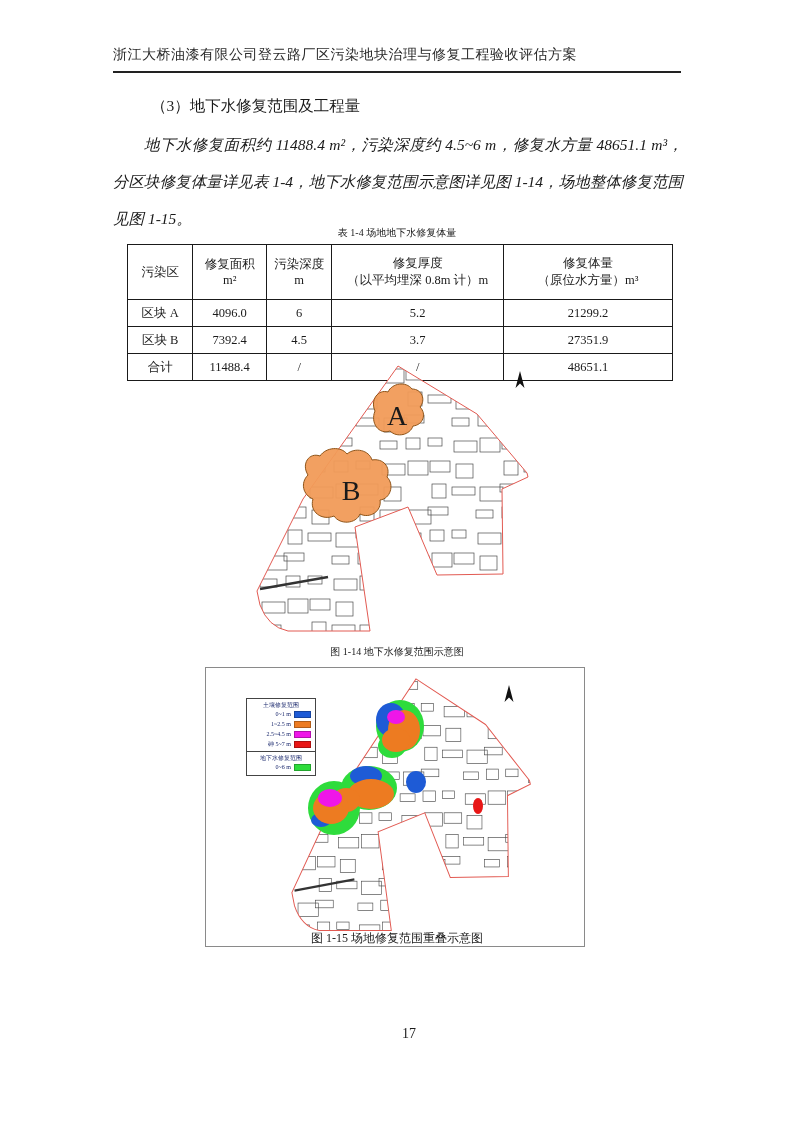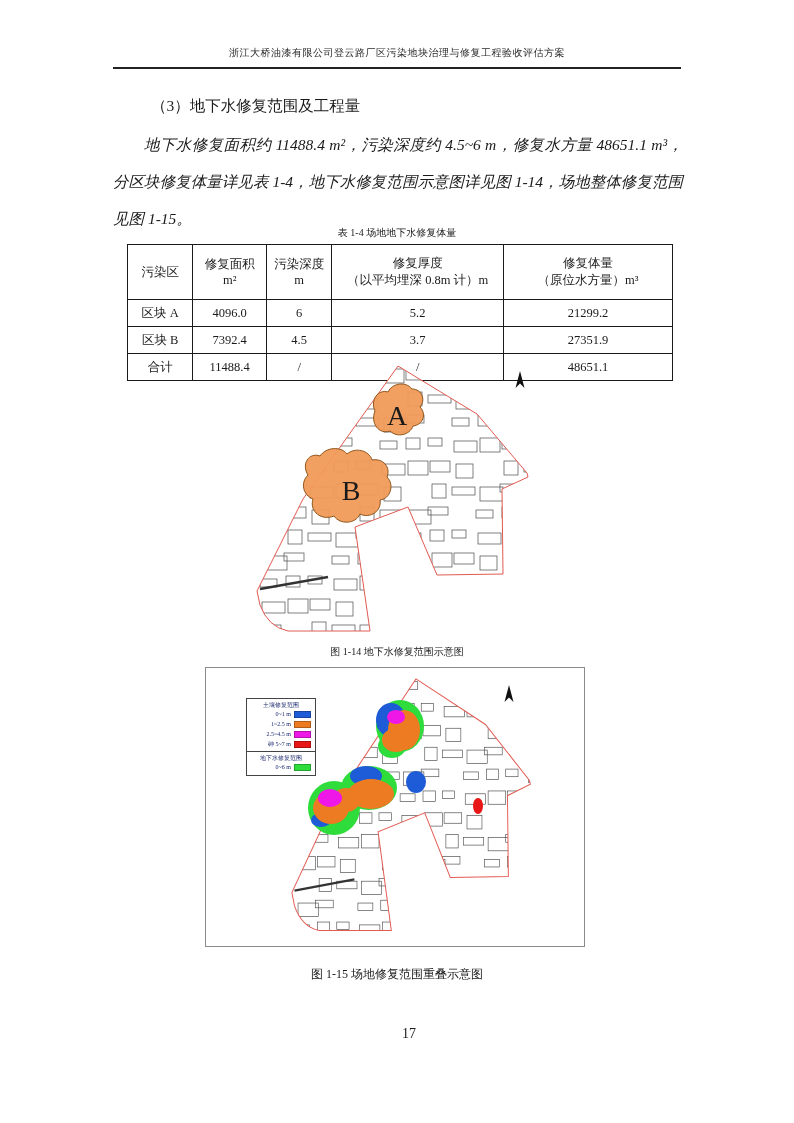--- a/index.html
+++ b/index.html
@@ -3,22 +3,22 @@
 <meta charset="utf-8">
 <style>
   html,body{margin:0;padding:0;background:#ffffff;}
   .page{
     position:relative;width:794px;height:1123px;background:#fff;
     font-family:"Liberation Serif","DejaVu Serif",serif;color:#1a1a1a;
     overflow:hidden;
   }
   .abs{position:absolute;}
   .doc-header{
-    left:113px;top:46px;width:568px;text-align:center;
-    font-size:10px;letter-spacing:.5px;color:#2a2a2a;
+    left:113px;top:46px;width:568px;
+    font-size:14px;letter-spacing:.5px;color:#2a2a2a;
     padding-bottom:7px;border-bottom:2px solid #222;
   }
   .section-heading{
     left:113px;top:96px;width:568px;font-size:15.5px;padding-left:38px;
   }
   .body-paragraph{
     left:113px;top:126px;width:570px;font-size:15.5px;line-height:37px;
     text-align:justify;text-indent:2em;font-style:italic;
   }
   .table-caption{left:113px;top:226px;width:568px;text-align:center;font-size:10px;}
@@ -26,21 +26,21 @@
     left:127px;top:244px;border-collapse:collapse;table-layout:fixed;
     width:546px;font-size:12.5px;position:absolute;
   }
   table.data th, table.data td{
     border:1px solid #1a1a1a;text-align:center;vertical-align:middle;
     font-weight:normal;padding:1px 2px;overflow:hidden;
   }
   table.data th{height:52px;}
   table.data td{height:24px;}
   .figure-caption{left:113px;top:645px;width:568px;text-align:center;font-size:10px;}
-  .figure-caption2{left:113px;top:966px;width:568px;text-align:center;font-size:12px;}
+  .figure-caption2{left:113px;top:930px;width:568px;text-align:center;font-size:12px;}
   .map1{left:256px;top:363px;}
   .fig-box{
     left:205px;top:667px;width:378px;height:278px;background:#fff;
     border:1px solid #8a8a8a;
   }
   .legend{
     position:absolute;left:40px;top:30px;width:68px;background:#fff;
     border:1px solid #444;font-size:6px;line-height:9px;color:#1c2a6e;
   }
   .legend .lg-title{text-align:center;padding-top:2px;}

